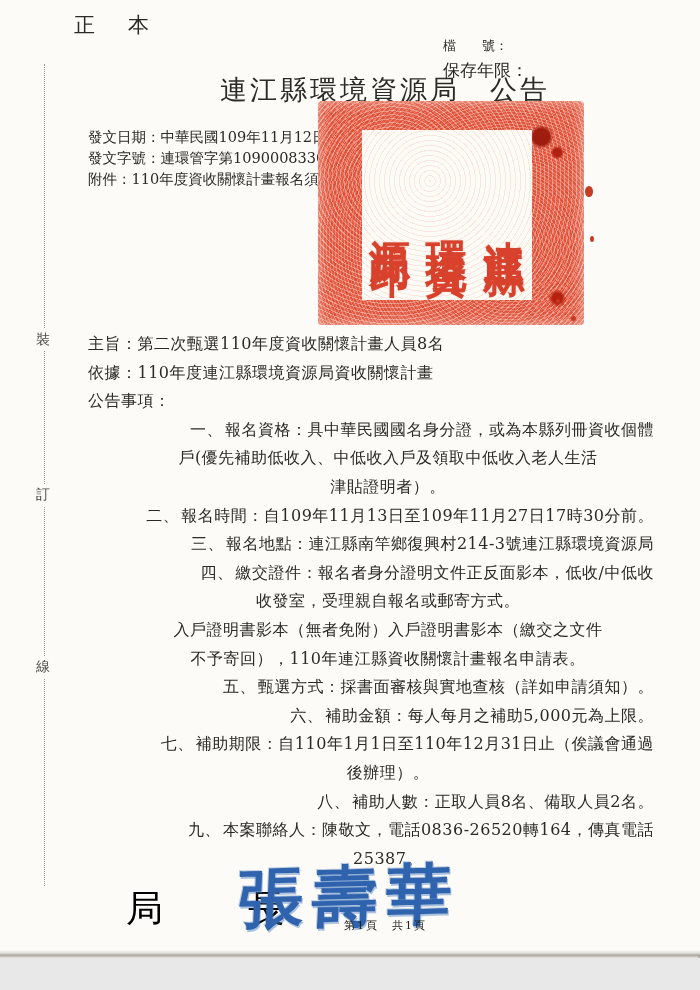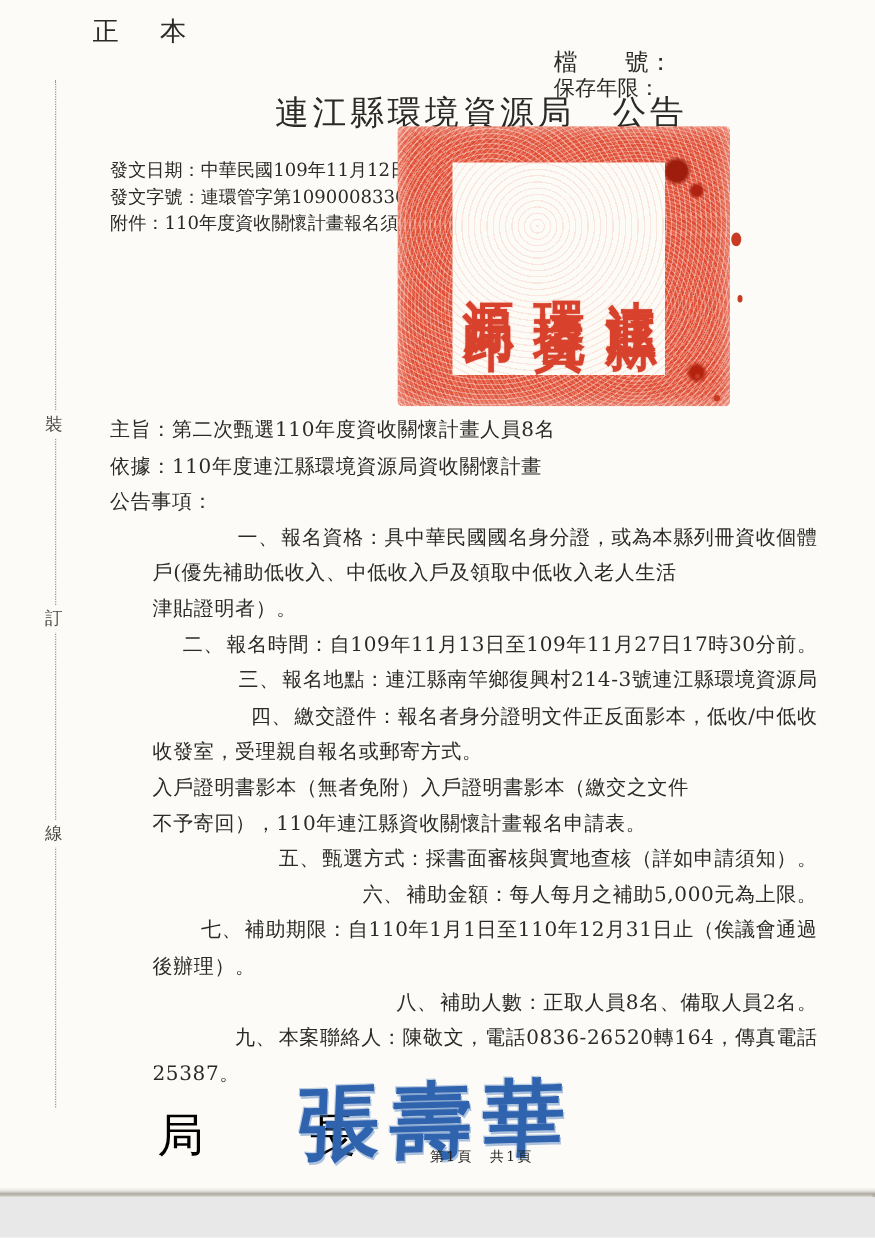--- a/index.html
+++ b/index.html
@@ -3,21 +3,21 @@
 <meta charset="utf-8">
 <style>
   html,body{margin:0;padding:0;background:#e8e8e8;}
   .page{
     position:relative;width:700px;height:958px;margin:0 auto;
     background:#fcfbf7;overflow:hidden;
     font-family:"DejaVu Serif","Liberation Serif",serif;
     color:#2b2a26;
   }
   .copy-label{position:absolute;left:74px;top:11px;font-size:21px;letter-spacing:6px;}
-  .file-no{position:absolute;left:443px;top:37px;font-size:19px;}
+  .file-no{position:absolute;left:443px;top:37px;font-size:13px;}
   .retention{position:absolute;left:443px;top:59px;font-size:17px;}
   .doc-title{position:absolute;left:220px;top:72px;margin:0;font-size:27px;font-weight:500;letter-spacing:3px;white-space:nowrap;}
   .meta{position:absolute;left:88px;top:127px;font-size:14.5px;line-height:21px;white-space:nowrap;}
 
   
   .binding-line{position:absolute;left:44px;top:64px;height:822px;border-left:1.5px dotted #9b9b96;}
   .binding-char{position:absolute;left:36px;font-size:14px;color:#4c4b46;background:#fcfbf7;padding:2px 0;}
   .bc-top{top:329px;} .bc-mid{top:484px;} .bc-bot{top:656px;}
 
   
@@ -51,21 +51,21 @@
   .dot1{left:585px;top:186px;width:8px;height:11px;}
   .dot2{left:571px;top:316px;width:5px;height:5px;}
   .dot3{left:556px;top:299px;width:4px;height:4px;}
   .dot4{left:590px;top:236px;width:4px;height:6px;}
 
   
   .body-block{position:absolute;left:88px;top:330px;width:566px;font-size:16px;}
   .bline{height:28.6px;line-height:28.6px;white-space:nowrap;letter-spacing:.5px;}
   .item-first{padding-left:16px;text-align:right;}
   .item-no{margin-right:2px;}
-  .item-cont{padding-left:34px;}
+  .item-cont{padding-left:34px;text-align:center;}
 
   
   .sig-title{position:absolute;left:126px;top:884px;font-size:37px;letter-spacing:24px;color:#000000;white-space:nowrap;}
   .sig-name{
     position:absolute;left:238px;top:852px;font-size:66px;font-weight:bold;color:#2f63ae;
     letter-spacing:8px;white-space:nowrap;transform:rotate(-1.5deg) skewX(-4deg);
     text-shadow:1px 2px 0 rgba(73,122,188,.45), -1px -1px 0 rgba(47,99,174,.3);
   }
   .page-info{position:absolute;left:344px;top:918px;font-size:11px;letter-spacing:2px;color:#24231f;}
 

